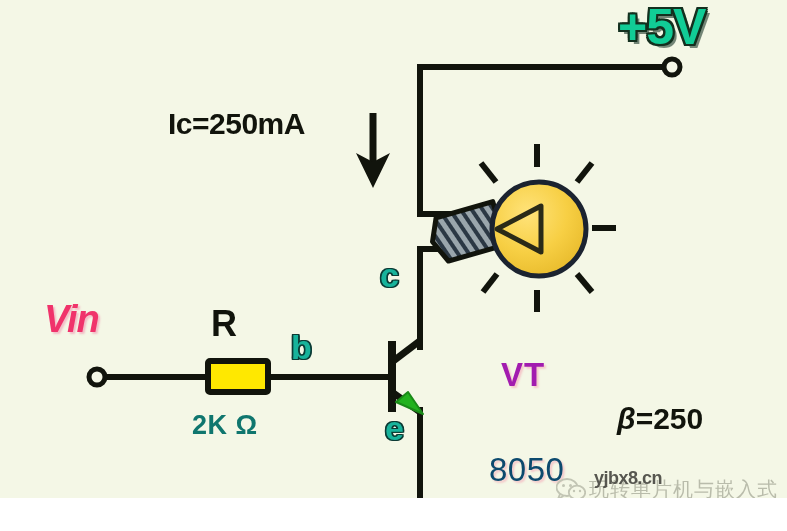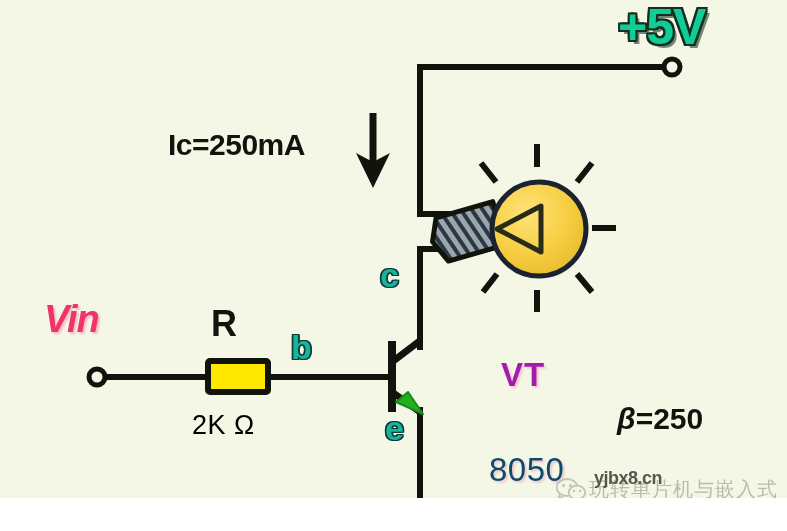--- a/index.html
+++ b/index.html
@@ -40,21 +40,21 @@
     color: #11cc96;
     letter-spacing: -1px;
     text-shadow:
        2px 0 0 #14301f, -2px 0 0 #14301f, 0 2px 0 #14301f, 0 -2px 0 #14301f,
        2px 2px 0 #14301f, -2px 2px 0 #14301f, 2px -2px 0 #14301f, -2px -2px 0 #14301f,
        4px 4px 0 rgba(10,40,25,.55);
   }
   
   #lbl-ic {
     left: 168px;
-    top: 130px;
+    top: 109px;
     font-size: 30px;
     font-weight: bold;
     color: #11140c;
     letter-spacing: -0.5px;
   }
   
   #lbl-vin {
     left: 44px;
     top: 300px;
     font-size: 38px;
@@ -70,22 +70,22 @@
     top: 306px;
     font-size: 36px;
     font-weight: bold;
     color: #11140c;
   }
   
   #lbl-rv {
     left: 192px;
     top: 412px;
     font-size: 27px;
-    font-weight: normal;
-    color: #000000;
+    font-weight: bold;
+    color: #0f766e;
     letter-spacing: 0.5px;
   }
   
   .term {
     font-size: 34px;
     font-weight: bold;
     color: #17b39b;
     text-shadow:
       1.4px 0 0 #0b3b35, -1.4px 0 0 #0b3b35, 0 1.4px 0 #0b3b35, 0 -1.4px 0 #0b3b35,
       1.4px 1.4px 0 #0b3b35, -1.4px 1.4px 0 #0b3b35, 1.4px -1.4px 0 #0b3b35, -1.4px -1.4px 0 #0b3b35;

